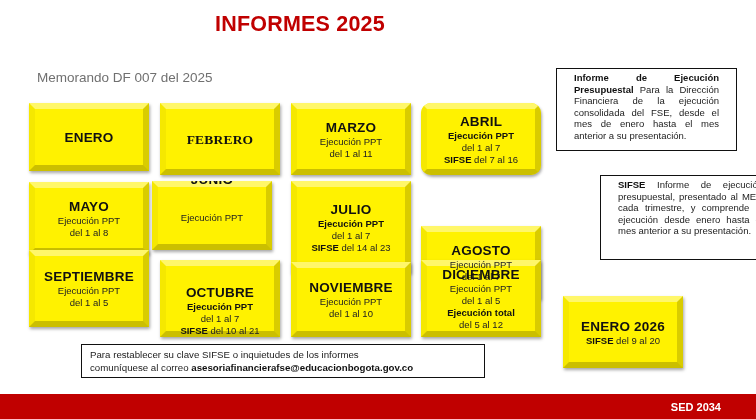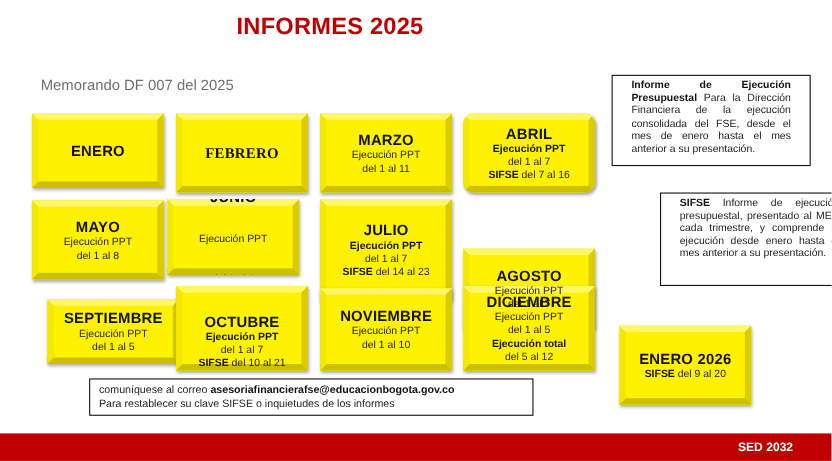--- a/index.html
+++ b/index.html
@@ -110,21 +110,21 @@
   <div class="line bold">Ejecución PPT</div>
   <div class="line">del 1 al  7</div>
   <div class="line"><b>SIFSE</b><span> del 14 al 23</span></div>
 </div>
 <div class="card" style="left:421px; top:181px; height:73px;margin-top:45px;">
   <div class="month">AGOSTO</div>
   <div class="line">Ejecución PPT</div>
   <div class="line">del 1 al  7</div>
 </div>
 
-<div class="card" style="left:29px; top:272px; height:59px;margin-left:14px;">
+<div class="card" style="left:29px; top:250px; height:77px;">
   <div class="month">SEPTIEMBRE</div>
   <div class="line">Ejecución PPT</div>
   <div class="line">del 1 al  5</div>
 </div>
 <div class="card" style="left:160px; top:260px; height:77px;justify-content:flex-end;">
   <div class="month">OCTUBRE</div>
   <div class="line bold">Ejecución PPT</div>
   <div class="line">del 1 al  7</div>
   <div class="line"><b>SIFSE</b><span> del 10 al 21</span></div>
 </div>
@@ -147,19 +147,19 @@
 </div>
 
 <div class="info" style="top:68px; height:83px;">
   <b>Informe de Ejecución Presupuestal</b><span> Para la Dirección Financiera de la ejecución consolidada del FSE, desde el mes de enero hasta el mes anterior a su presentación.</span>
 </div>
 <div class="info" style="top:175px; height:85px;margin-left:44px;">
   <b>SIFSE</b><span> Informe de ejecución presupuestal, presentado al MEN cada trimestre, y comprende la ejecución desde enero hasta el mes anterior a su presentación.</span>
 </div>
 
 <div class="contact">
+  <div>Para restablecer su clave  SIFSE o inquietudes de los informes</div>
   <div><span>comuníquese al correo </span><b>asesoriafinancierafse@educacionbogota.gov.co</b></div>
-  <div>Para restablecer su clave  SIFSE o inquietudes de los informes</div>
 </div>
 
 <div class="footer">
-  <div class="footer-label">SED 2032</div>
+  <div class="footer-label">SED 2034</div>
 </div>
 
 </body></html>

